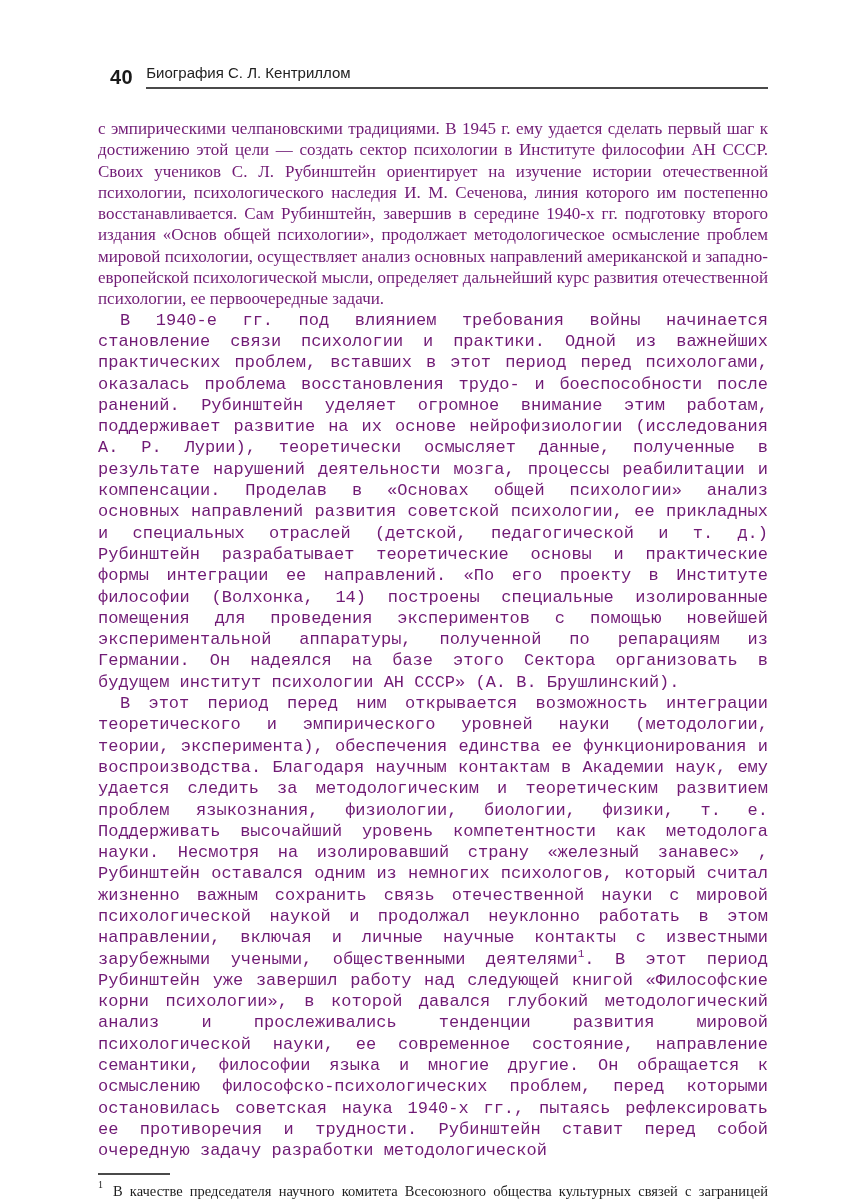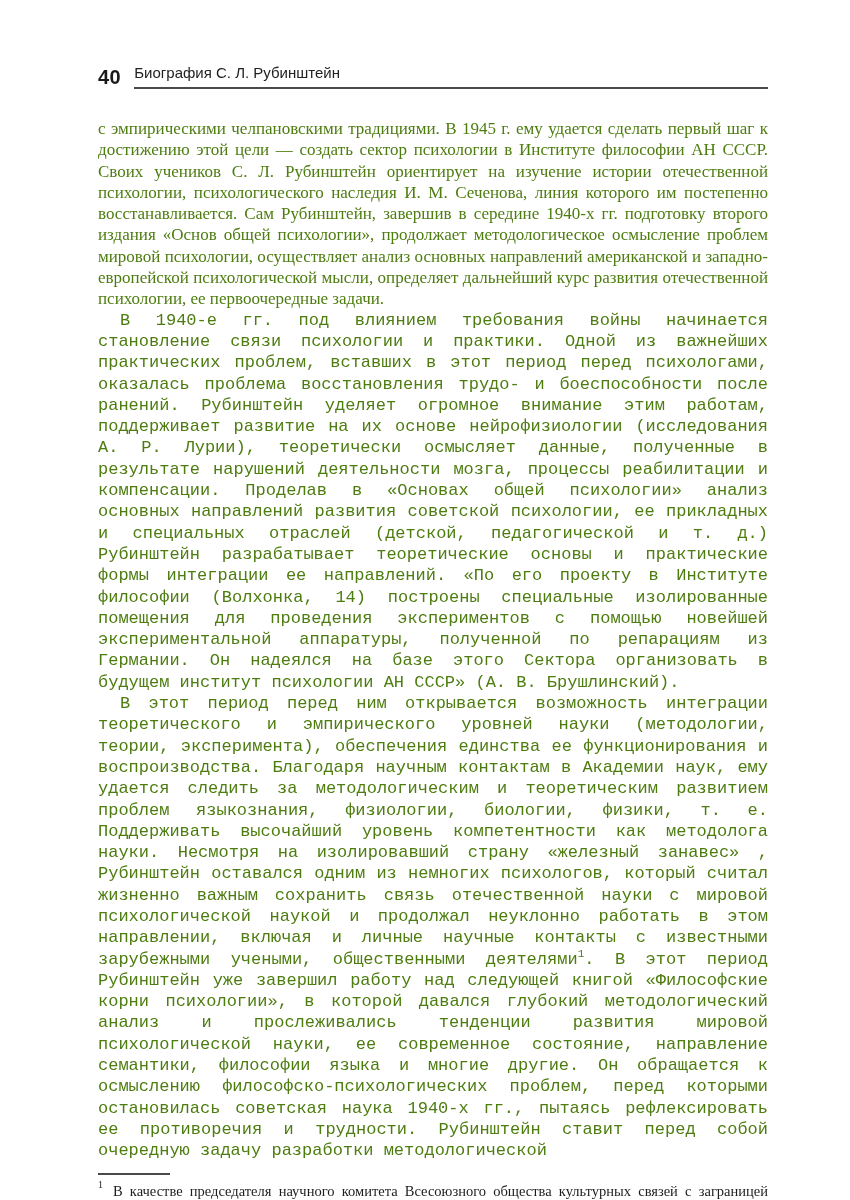--- a/index.html
+++ b/index.html
@@ -16,20 +16,21 @@
     background: #ffffff;
     box-sizing: border-box;
     padding: 64px 82px 0 98px;
     overflow: hidden;
   }
 
   
   .page-header {
     display: flex;
     align-items: flex-end;
+    margin-left: 12px;
   }
   .page-number {
     font-family: "Liberation Sans", "DejaVu Sans", sans-serif;
     font-weight: 700;
     font-size: 20px;
     line-height: 1;
     letter-spacing: 0.5px;
     color: #1a1a1a;
     margin: 0 13px 2px 0;
   }
@@ -45,21 +46,21 @@
     line-height: 1;
     color: #222222;
   }
 
   
   .body-text {
     margin-top: 29px;
     font-family: "Liberation Serif", "DejaVu Serif", serif;
     font-size: 17px;
     line-height: 21.3px;
-    color: #4d7c0f;
+    color: #701a75;
     text-align: justify;
   }
   .body-text p {
     margin: 0;
   }
   .body-text p.indent {
     text-indent: 22px;
     font-family: Liberation Mono, monospace;
   }
   sup.fn-ref {
@@ -97,21 +98,21 @@
   }
 </style>
 </head>
 <body>
 
 <div class="page">
 
   <header class="page-header">
     <span class="page-number">40</span>
     <span class="running-title-wrap">
-      <span class="running-title">Биография С. Л. Рубинштейн</span>
+      <span class="running-title">Биография С. Л. Кентриллом</span>
     </span>
   </header>
 
   <main class="body-text">
     <p class="para">с эмпирическими челпановскими традициями. В 1945 г. ему удается сделать первый шаг к достижению этой цели — создать сектор психологии в Институте философии АН СССР. Своих учеников С. Л. Рубинштейн ориентирует на изучение истории отечественной психологии, психологического наследия И. М. Сеченова, линия которого им постепенно восстанавливается. Сам Рубинштейн, завершив в середине 1940-х гг. подготовку второго издания «Основ общей психологии», продолжает методологическое осмысление проблем мировой психологии, осуществляет анализ основных направлений американской и западно-европейской психологической мысли, определяет дальнейший курс развития отечественной психологии, ее первоочередные задачи.</p>
     <p class="para indent">В 1940-е гг. под влиянием требования войны начинается становление связи психологии и практики. Одной из важнейших практических проблем, вставших в этот период перед психологами, оказалась проблема восстановления трудо- и боеспособности после ранений. Рубинштейн уделяет огромное внимание этим работам, поддерживает развитие на их основе нейрофизиологии (исследования А. Р. Лурии), теоретически осмысляет данные, полученные в результате нарушений деятельности мозга, процессы реабилитации и компенсации. Проделав в «Основах общей психологии» анализ основных направлений развития советской психологии, ее прикладных и специальных отраслей (детской, педагогической и т. д.) Рубинштейн разрабатывает теоретические основы и практические формы интеграции ее направлений. «По его проекту в Институте философии (Волхонка, 14) построены специальные изолированные помещения для проведения экспериментов с помощью новейшей экспериментальной аппаратуры, полученной по репарациям из Германии. Он надеялся на базе этого Сектора организовать в будущем институт психологии АН СССР» (А. В. Брушлинский).</p>
     <p class="para indent"><span>В этот период перед ним открывается возможность интеграции теоретического и эмпирического уровней науки (методологии, теории, эксперимента), обеспечения единства ее функционирования и воспроизводства. Благодаря научным контактам в Академии наук, ему удается следить за методологическим и теоретическим развитием проблем языкознания, физиологии, биологии, физики, т. е. Поддерживать высочайший уровень компетентности как методолога науки. Несмотря на изолировавший страну «железный занавес» , Рубинштейн оставался одним из немногих психологов, который считал жизненно важным сохранить связь отечественной науки с мировой психологической наукой и продолжал неуклонно работать в этом направлении, включая и личные научные контакты с известными зарубежными учеными, общественными деятелями</span><sup class="fn-ref">1</sup><span>. В этот период Рубинштейн уже завершил работу над следующей книгой «Философские корни психологии», в которой давался глубокий методологический анализ и прослеживались тенденции развития мировой психологической науки, ее современное состояние, направление семантики, философии языка и многие другие. Он обращается к осмыслению философско-психологических проблем, перед которыми остановилась советская наука 1940-х гг., пытаясь рефлексировать ее противоречия и трудности. Рубинштейн ставит перед собой очередную задачу разработки методологической</span></p>
   </main>
 
   <footer class="footnote-area">

